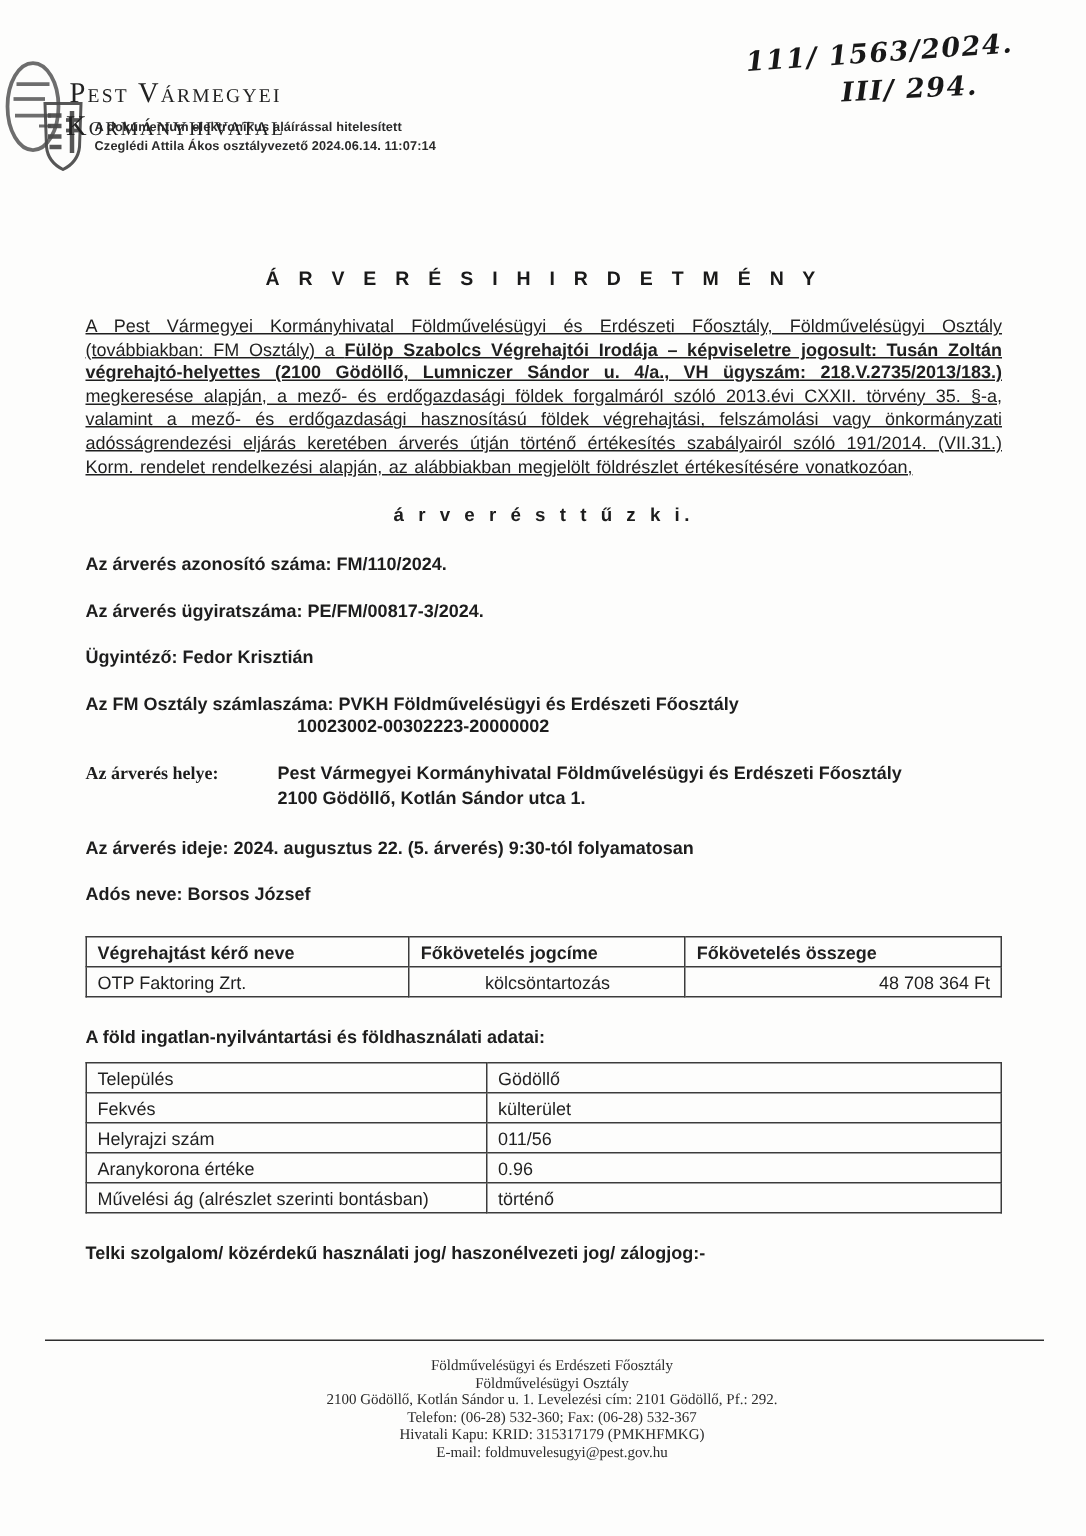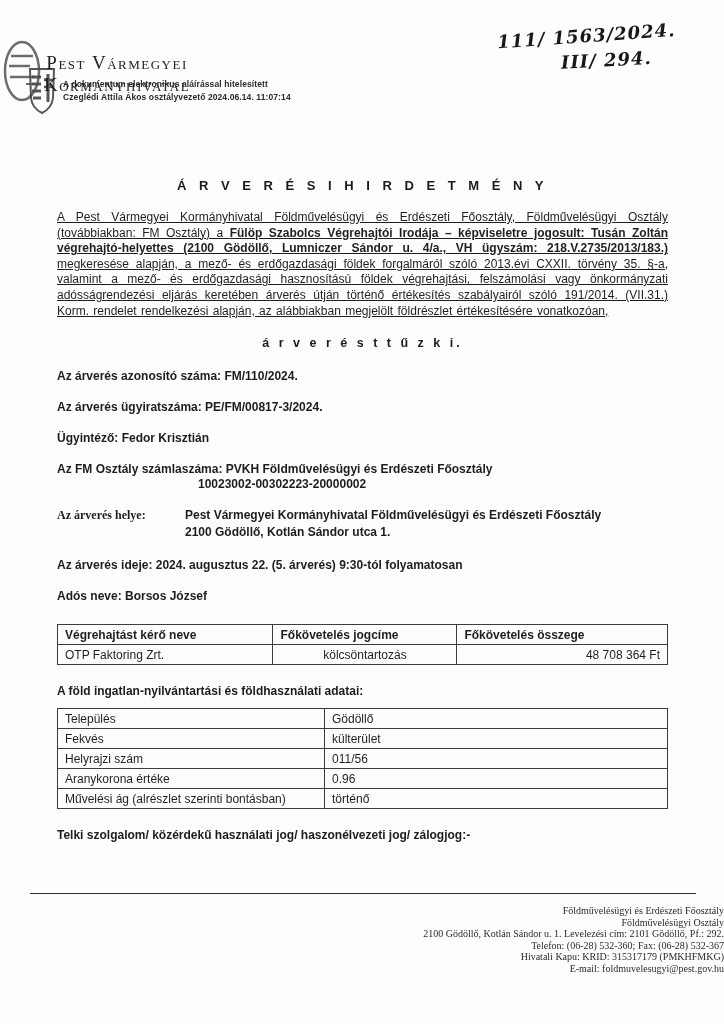--- a/index.html
+++ b/index.html
@@ -91,21 +91,21 @@
 
   .servitude { margin-top:19px; font-weight:bold; font-size:12px; }
 
   
   .footer-rule {
     position:absolute; top:893px; left:30px; right:28px;
     border-top:1.6px solid #2e2e2e;
   }
   .doc-footer {
     position:absolute; top:905px; left:12px; right:0;
-    text-align:right;
+    text-align:center;
     font-family:"Liberation Serif", serif;
     font-size:10px; line-height:11.6px; color:#2a2a2a;
   }
 
   .crest-svg { display:block; }
 </style>
 </head>
 <body>
 
 <div class="page">

